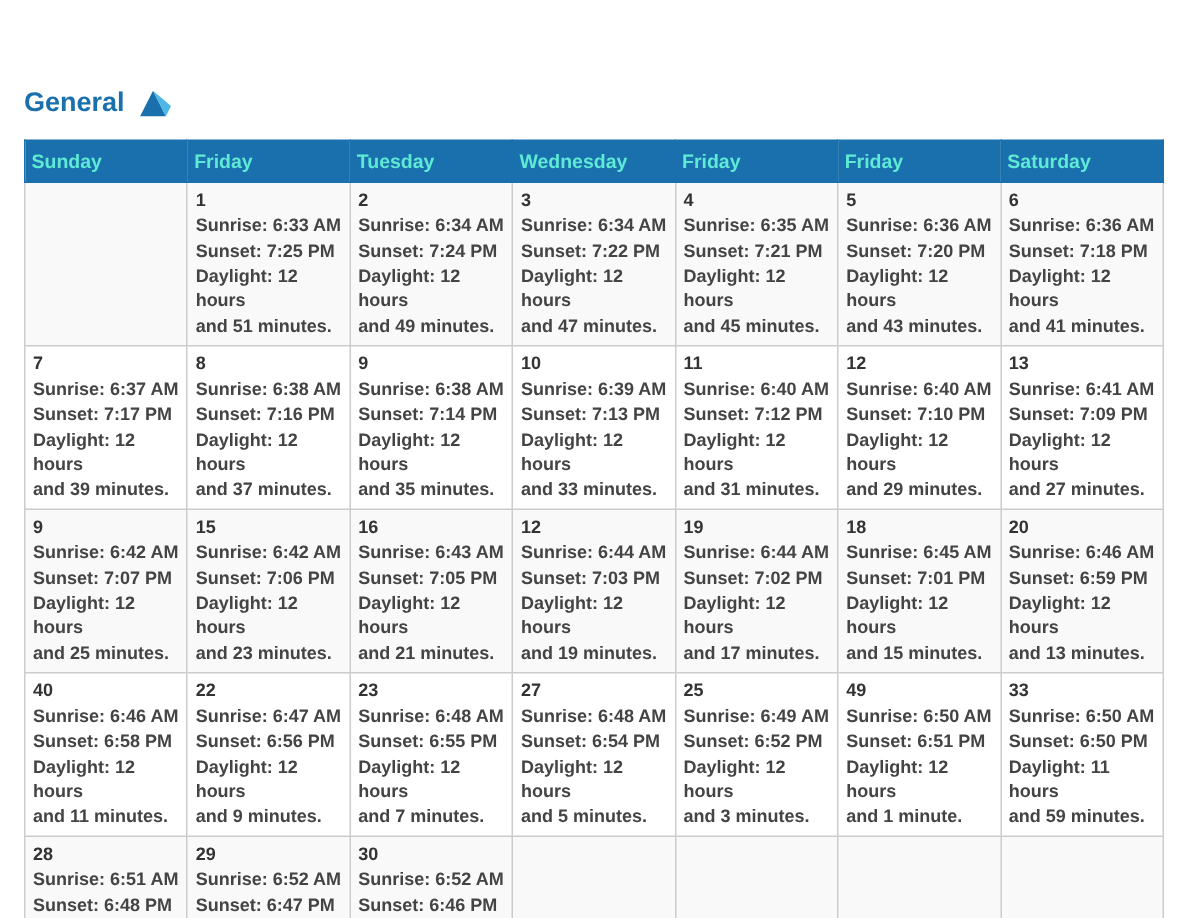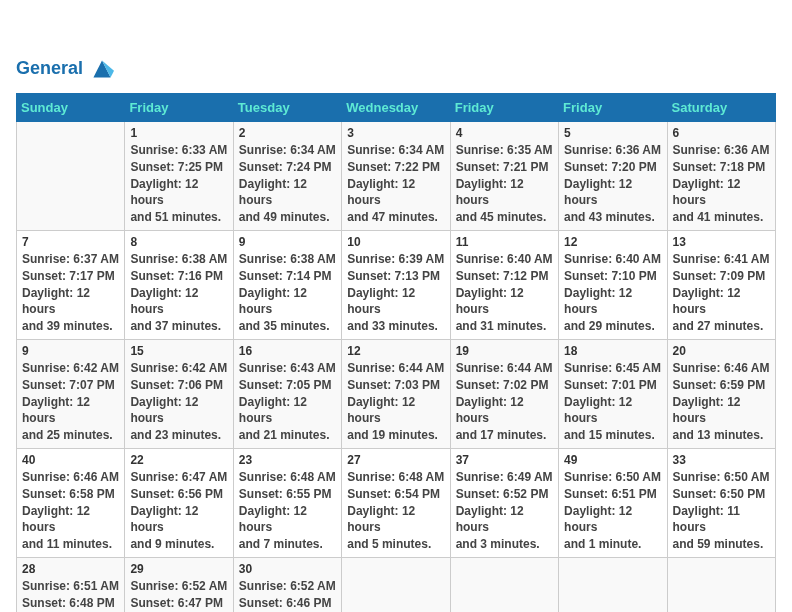--- a/index.html
+++ b/index.html
@@ -227,21 +227,21 @@
         </td>
         <td>
           <span class="day-num">23</span>
           <div class="day-info">Sunrise: 6:48 AM<br>Sunset: 6:55 PM<br>Daylight: 12 hours<br>and 7 minutes.</div>
         </td>
         <td>
           <span class="day-num">27</span>
           <div class="day-info">Sunrise: 6:48 AM<br>Sunset: 6:54 PM<br>Daylight: 12 hours<br>and 5 minutes.</div>
         </td>
         <td>
-          <span class="day-num">37</span>
+          <span class="day-num">25</span>
           <div class="day-info">Sunrise: 6:49 AM<br>Sunset: 6:52 PM<br>Daylight: 12 hours<br>and 3 minutes.</div>
         </td>
         <td>
           <span class="day-num">49</span>
           <div class="day-info">Sunrise: 6:50 AM<br>Sunset: 6:51 PM<br>Daylight: 12 hours<br>and 1 minute.</div>
         </td>
         <td>
           <span class="day-num">33</span>
           <div class="day-info">Sunrise: 6:50 AM<br>Sunset: 6:50 PM<br>Daylight: 11 hours<br>and 59 minutes.</div>
         </td>

